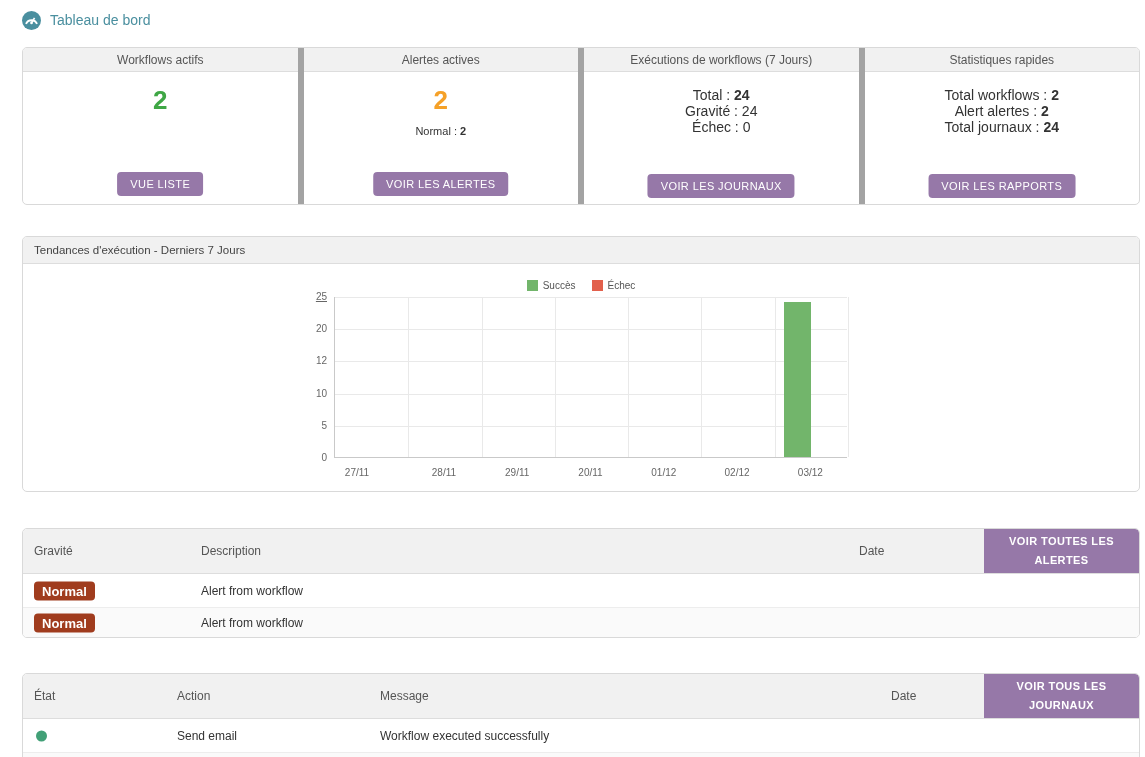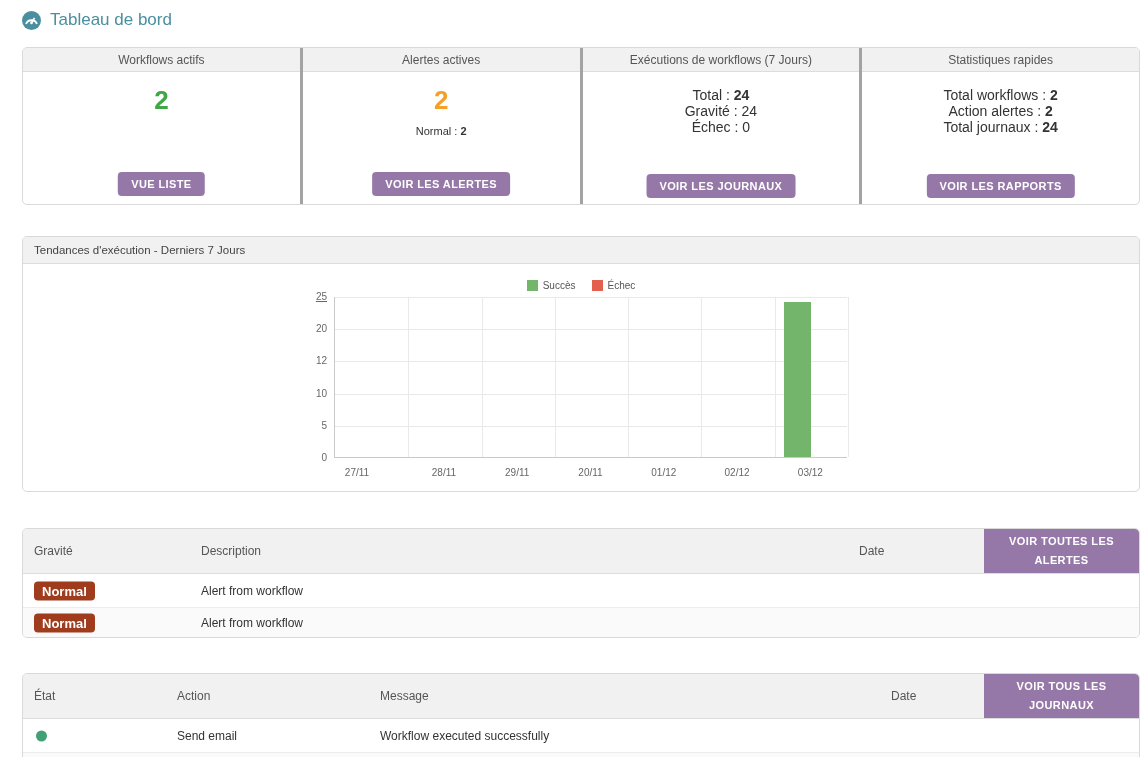--- a/index.html
+++ b/index.html
@@ -1,44 +1,44 @@
 <!DOCTYPE html>
 <html><head>
 <meta charset="utf-8">
 <style>
   * { margin:0; padding:0; box-sizing:border-box; }
   html,body { width:1145px; height:757px; overflow:hidden; background:#fff;
     font-family:"Liberation Sans", sans-serif; color:#333; }
 
   
   .top-header { display:flex; align-items:center; gap:9px; padding:10px 0 0 22px; height:30px; }
-  .top-title { font-size:17px; color:#4a8f9f; }
+  .top-title { font-size:14px; color:#4a8f9f; }
 
   
   .panel { width:1118px; margin-left:22px; border:1px solid #d9d9d9; border-radius:5px; background:#fff; }
 
   
   .cards-panel { margin-top:17px; height:158px; display:flex; }
-  .card { flex:1 1 0; position:relative; border-right:3px solid #a3a3a3; }
+  .card { flex:1 1 0; position:relative; border-right:6px solid #a3a3a3; }
   .card:last-child { border-right:none; }
   .card-header { height:24px; background:#f1f1f1; border-bottom:1px solid #ddd;
     display:flex; align-items:center; justify-content:center; font-size:12px; color:#555; }
   .card:first-child .card-header { border-top-left-radius:4px; }
   .card:last-child .card-header { border-top-right-radius:4px; }
   .card-body { text-align:center; position:relative; height:132px; }
   .big-number { font-size:26px; font-weight:bold; margin-top:13px; }
   .big-number.green { color:#3fa745; }
   .big-number.orange { color:#f5a128; }
   .sub-line { font-size:11px; margin-top:9px; color:#333; }
   .card-stats { margin-top:15px; font-size:14px; line-height:16px; color:#333; }
   .stat-value { font-weight:bold; }
   .stat-value.normal-weight { font-weight:normal; }
   .btn { position:absolute; bottom:21px; left:50%; transform:translateX(-50%);
     background:#9678a8; color:#fff; border:none; border-radius:4px; cursor:pointer;
-    font-family:"Liberation Sans", sans-serif; font-size:11px; font-weight:bold;
+    font-family:"Liberation Sans", sans-serif; font-size:11px; font-weight:normal;
     letter-spacing:.4px; padding:6px 13px; white-space:nowrap; }
 
   
   .chart-panel { margin-top:31px; height:256px; }
   .chart-panel-header { height:27px; background:#f1f1f1; border-bottom:1px solid #ddd;
     border-radius:4px 4px 0 0; display:flex; align-items:center; padding-left:11px;
     font-size:11.5px; color:#444; }
   .chart-body { position:relative; height:227px; }
   .chart-legend { position:absolute; top:16px; left:0; right:0; display:flex;
     justify-content:center; align-items:center; gap:16px; font-size:10px; color:#555; }
@@ -138,21 +138,21 @@
 
   <div class="card">
     <div class="card-header">Statistiques rapides</div>
     <div class="card-body">
       <div class="card-stats">
         <div>
           <span>Total workflows :</span>
           <span class="stat-value">2</span>
         </div>
         <div>
-          <span>Action alertes :</span>
+          <span>Alert alertes :</span>
           <span class="stat-value">2</span>
         </div>
         <div>
           <span>Total journaux :</span>
           <span class="stat-value">24</span>
         </div>
       </div>
       <button class="btn">VOIR LES RAPPORTS</button>
     </div>
   </div>

